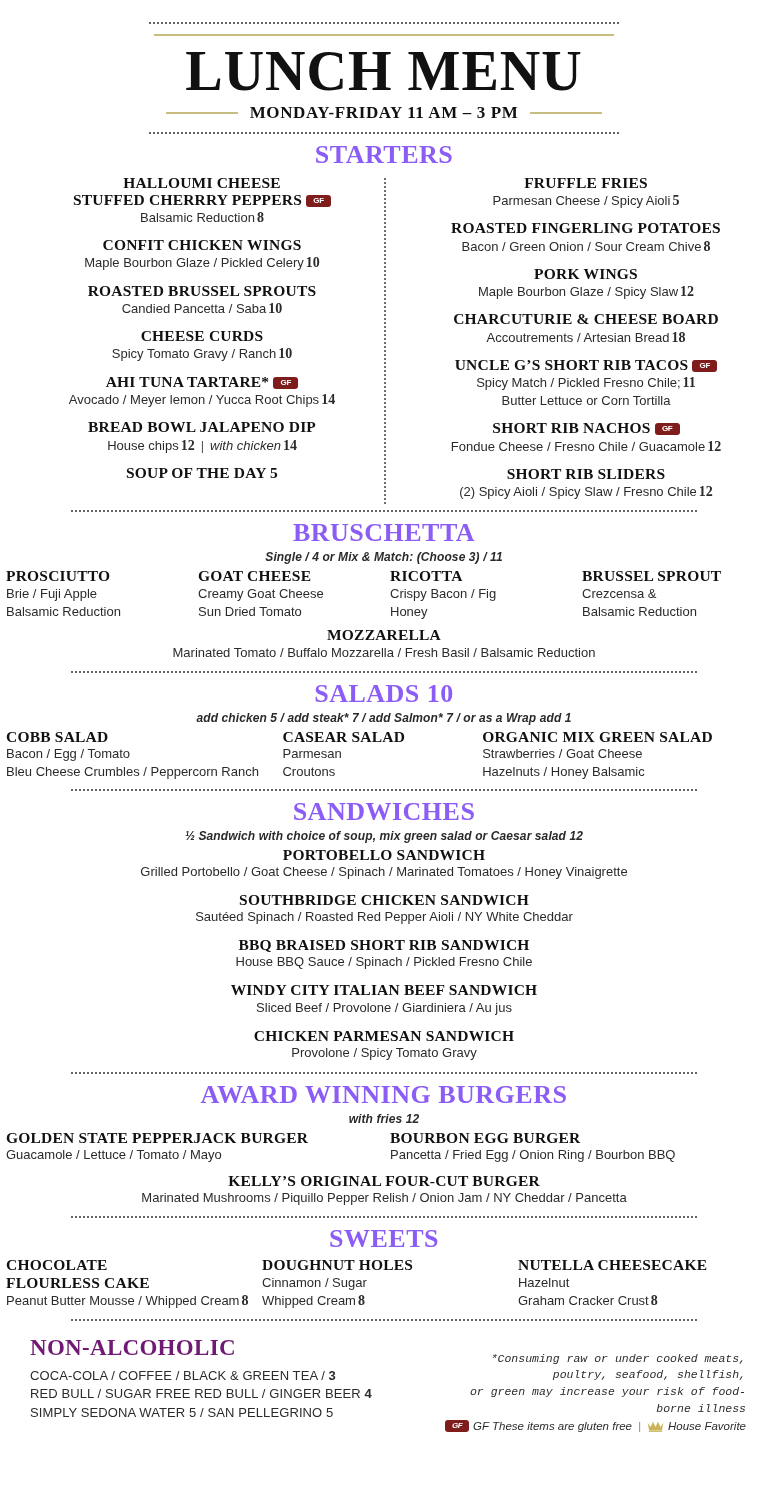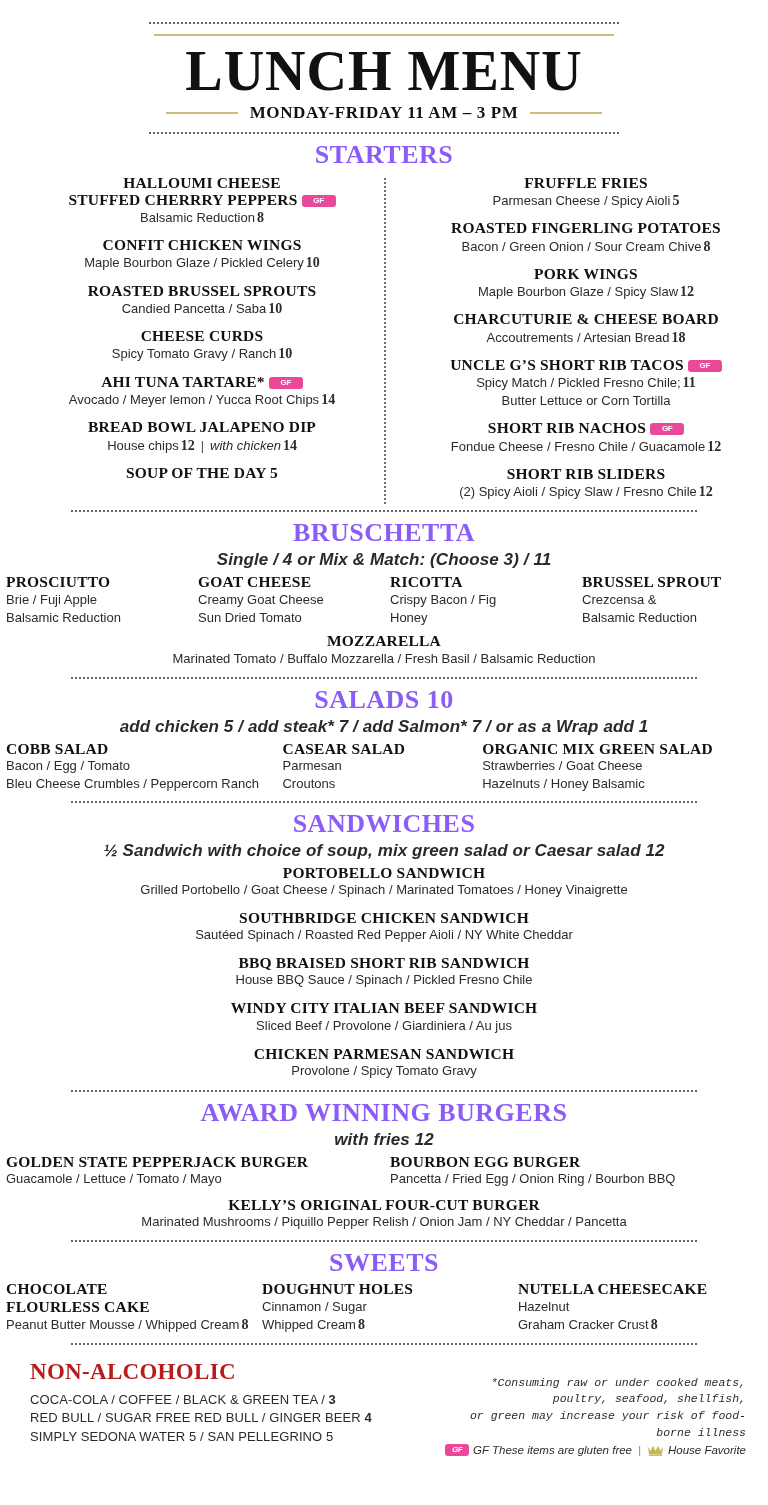--- a/index.html
+++ b/index.html
@@ -85,21 +85,21 @@
     font-size: 26px;
     letter-spacing: .5px;
     margin: 6px 0 2px 0;
     line-height: 1.15;
   }
   .section-sub {
     text-align: center;
     font-family: "Liberation Sans", sans-serif;
     font-style: italic;
     font-weight: bold;
-    font-size: 17px;
+    font-size: 12px;
     color: #2a2a2a;
     margin-bottom: 3px;
     letter-spacing: .1px;
   }
 
   
   .item { text-align: center; margin-bottom: 9px; }
   .item-name {
     font-family: "Liberation Serif", serif;
     font-weight: bold;
@@ -129,27 +129,27 @@
   }
   .sep-bar {
     display: inline-block;
     margin: 0 6px;
     color: #555;
   }
 
   
   .gf-badge {
     display: inline-block;
-    background: #ec4899;
+    background: #7f1d1d;
     color: #ffffff;
     font-family: "Liberation Sans", sans-serif;
     font-weight: bold;
     font-size: 8px;
     line-height: 11px;
-    width: 34px;
+    width: 25px;
     height: 12px;
     text-align: center;
     border-radius: 3px;
     vertical-align: 2px;
     margin-left: 4px;
     letter-spacing: -0.3px;
   }
 
   
   .starters-wrap {
@@ -192,21 +192,21 @@
     align-items: flex-start;
     justify-content: space-between;
     padding: 14px 22px 0 30px;
   }
   .footer-left { width: 58%; }
   .na-title {
     font-family: "Liberation Serif", serif;
     font-weight: bold;
     font-size: 23px;
     letter-spacing: .3px;
-    color: #b91c1c;
+    color: #701a75;
     margin-bottom: 6px;
   }
   .na-line {
     font-family: "Liberation Sans", sans-serif;
     font-size: 13px;
     letter-spacing: .1px;
     color: #2b2b2b;
     line-height: 1.45;
   }
   .na-line b { font-weight: bold; }

